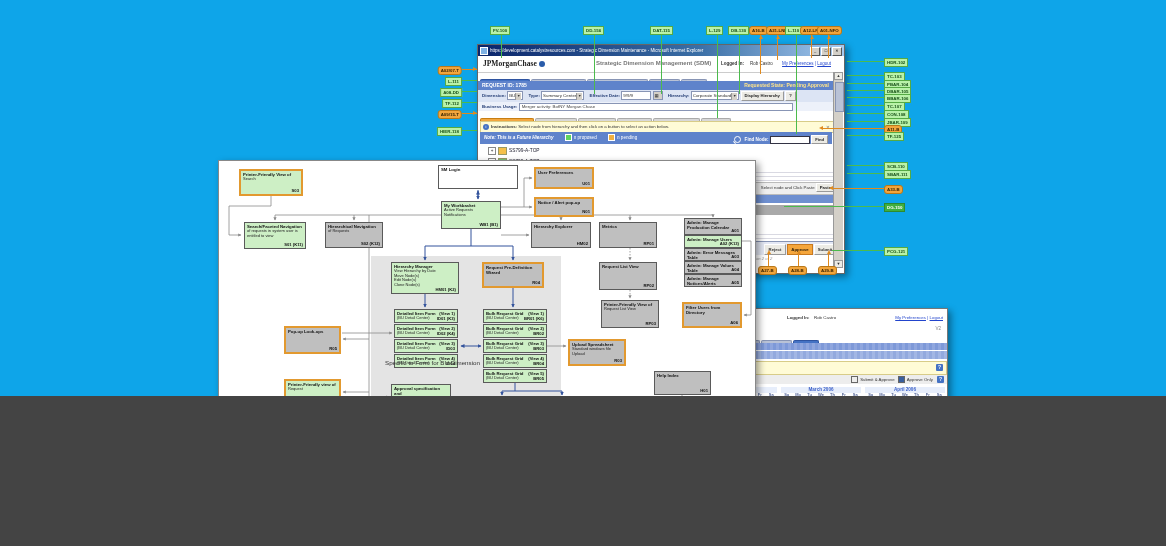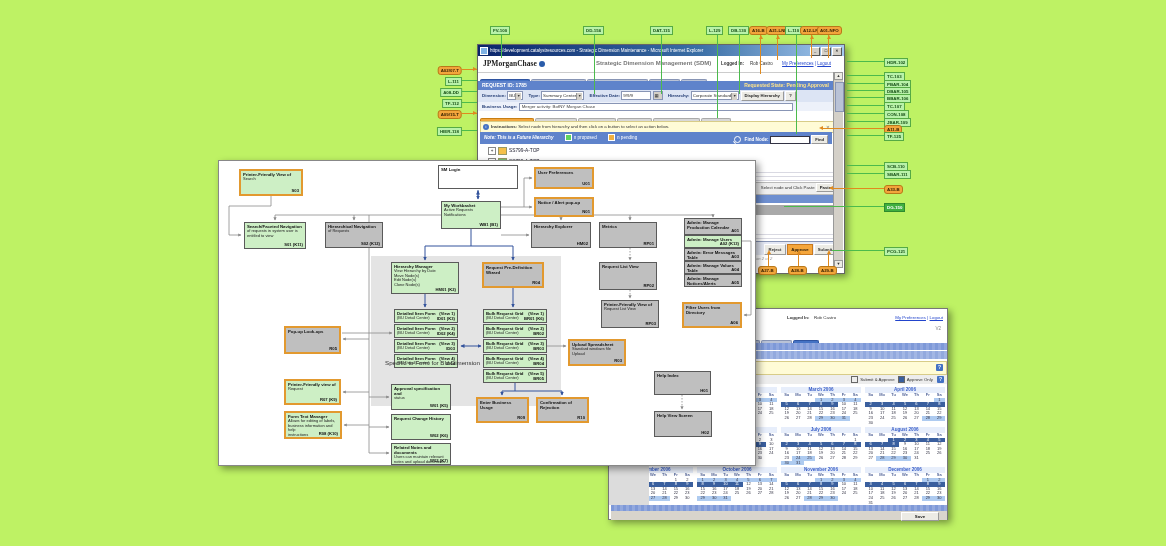--- a/index.html
+++ b/index.html
@@ -1,16 +1,16 @@
 <!DOCTYPE html>
 <html><head>
 <meta charset="utf-8">
 <style>
   html,body{margin:0;padding:0;background:#444;}
-  #canvas{position:relative;width:1166px;height:546px;background:#bef264;overflow:hidden;
+  #canvas{position:relative;width:1166px;height:396px;background:#0ea5e9;overflow:hidden;
           font-family:"Liberation Sans",sans-serif;color:#222;}
   .abs{position:absolute;}
 
   
   .win{position:absolute;background:#fff;border:1px solid #666;box-shadow:3px 3px 7px rgba(0,0,0,.4);box-sizing:border-box;}
 
   
   #bw{left:477px;top:44px;width:368px;height:230px;z-index:10;}
   #bw-title{position:absolute;left:0;top:0;width:100%;height:11px;background:linear-gradient(90deg,#0A246A,#3A6EA5 60%,#A6CAF0);color:#fff;font-size:4.5px;line-height:11px;white-space:nowrap;overflow:hidden;}
   #bw-title .ticon{display:inline-block;width:6px;height:6px;background:#7FB2E5;border:1px solid #fff;margin:0 2px 0 2px;vertical-align:middle;}

